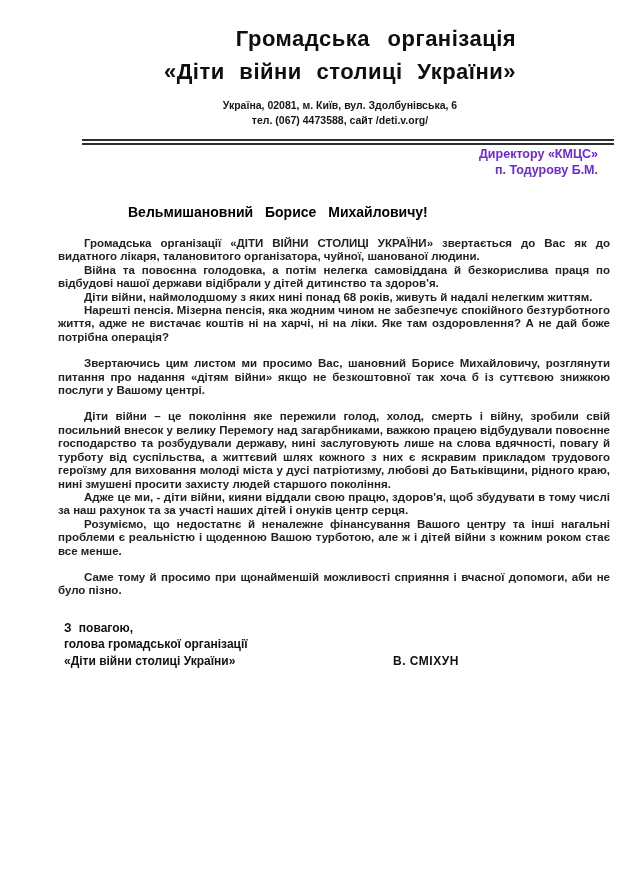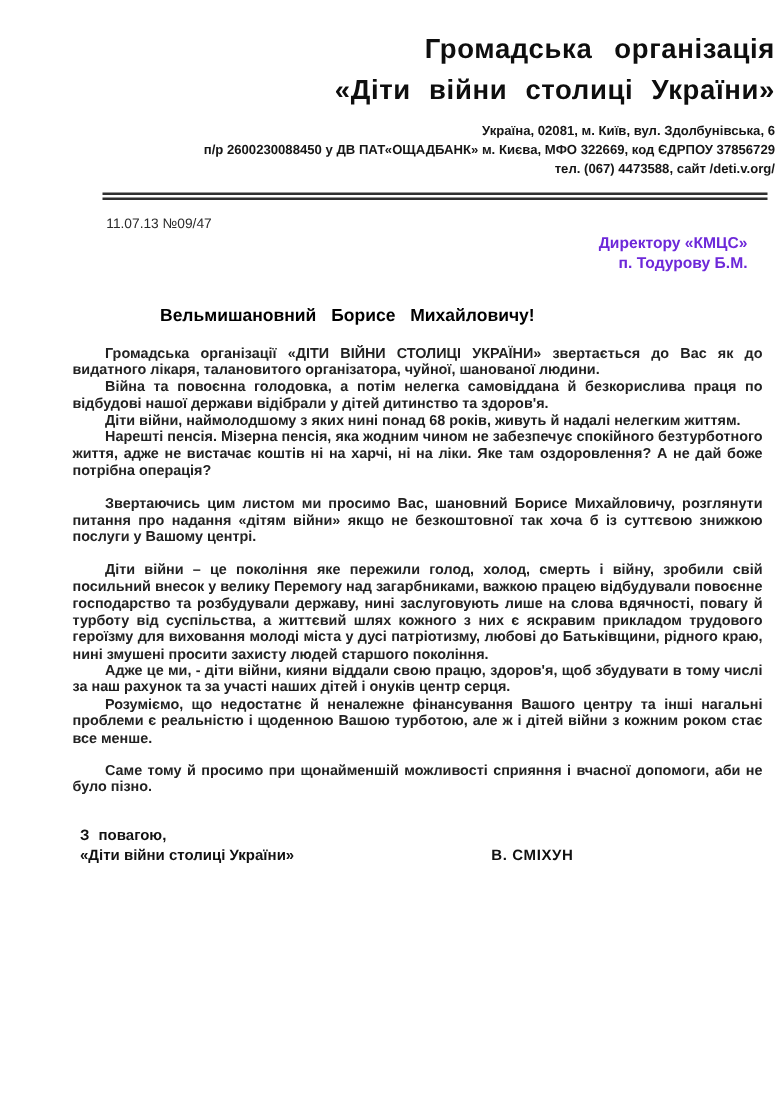--- a/index.html
+++ b/index.html
@@ -8,21 +8,21 @@
     width: 620px;
     height: 877px;
     margin: 0;
     background: #ffffff;
     color: #1f1f1f;
     font-family: "Liberation Sans", sans-serif;
     overflow: hidden;
     box-sizing: border-box;
   }
   
-  .letterhead { padding-top: 25px; margin-left: 60px; text-align: right; color: #0e0e0e; }
+  .letterhead { padding-top: 25px; margin-left: 60px; text-align: center; color: #0e0e0e; }
   .org-type {
     font-size: 22px; font-weight: bold; letter-spacing: 0.5px;
     word-spacing: 11px; padding-left: 72px; line-height: 28px;
   }
   .org-name {
     font-size: 22px; font-weight: bold; letter-spacing: 0.5px;
     word-spacing: 8px; line-height: 28px; margin-top: 5px;
   }
   .org-address {
     margin-top: 12px; font-weight: bold; font-size: 10.5px;
@@ -62,27 +62,25 @@
 </head>
 <body>
 
 <div class="page">
 
   <header class="letterhead">
     <div class="org-type">Громадська організація</div>
     <div class="org-name">«Діти війни столиці України»</div>
     <div class="org-address">
       <div>Україна, 02081, м. Київ, вул. Здолбунівська, 6</div>
-      <div>п/р 2600230088450 у ДВ ПАТ«ОЩАДБАНК» м. Києва, МФО 322669, код ЄДРПОУ 37856729</div>
       <div>тел. (067) 4473588, сайт /deti.v.org/</div>
     </div>
   </header>
   <div class="lh-rule"></div>
 
-  <div class="ref-line">11.07.13 №09/47</div>
 
   <div class="recipient">
     <div>Директору «КМЦС»</div>
     <div>п. Тодурову Б.М.</div>
   </div>
 
   <div class="salutation">Вельмишановний Борисе Михайловичу!</div>
 
   <main class="letter-body">
     <p class="para">Громадська організації «ДІТИ ВІЙНИ СТОЛИЦІ УКРАЇНИ» звертається до Вас як до видатного лікаря, талановитого організатора, чуйної, шанованої людини.</p>
@@ -91,19 +89,20 @@
     <p class="para">Нарешті пенсія. Мізерна пенсія, яка жодним чином не забезпечує спокійного безтурботного життя, адже не вистачає коштів ні на харчі, ні на ліки. Яке там оздоровлення? А не дай боже потрібна операція?</p>
     <p class="para gap">Звертаючись цим листом ми просимо Вас, шановний Борисе Михайловичу, розглянути питання про надання «дітям війни» якщо не безкоштовної так хоча б із суттєвою знижкою послуги у Вашому центрі.</p>
     <p class="para gap">Діти війни – це покоління яке пережили голод, холод, смерть і війну, зробили свій посильний внесок у велику Перемогу над загарбниками, важкою працею відбудували повоєнне господарство та розбудували державу, нині заслуговують лише на слова вдячності, повагу й турботу від суспільства, а життєвий шлях кожного з них є яскравим прикладом трудового героїзму для виховання молоді міста у дусі патріотизму, любові до Батьківщини, рідного краю, нині змушені просити захисту людей старшого покоління.</p>
     <p class="para">Адже це ми, - діти війни, кияни віддали свою працю, здоров'я, щоб збудувати в тому числі за наш рахунок та за участі наших дітей і онуків центр серця.</p>
     <p class="para">Розуміємо, що недостатнє й неналежне фінансування Вашого центру та інші нагальні проблеми є реальністю і щоденною Вашою турботою, але ж і дітей війни з кожним роком стає все менше.</p>
     <p class="para gap">Саме тому й просимо при щонайменшій можливості сприяння і вчасної допомоги, аби не було пізно.</p>
   </main>
 
   <footer class="signature">
     <div class="sig-closing">З повагою,</div>
+    <div>голова громадської організації</div>
     <div class="sig-line">
       <span>«Діти війни столиці України»</span>
       <span class="sig-name">В. СМІХУН</span>
     </div>
   </footer>
 
 </div>
 
 </body></html>

